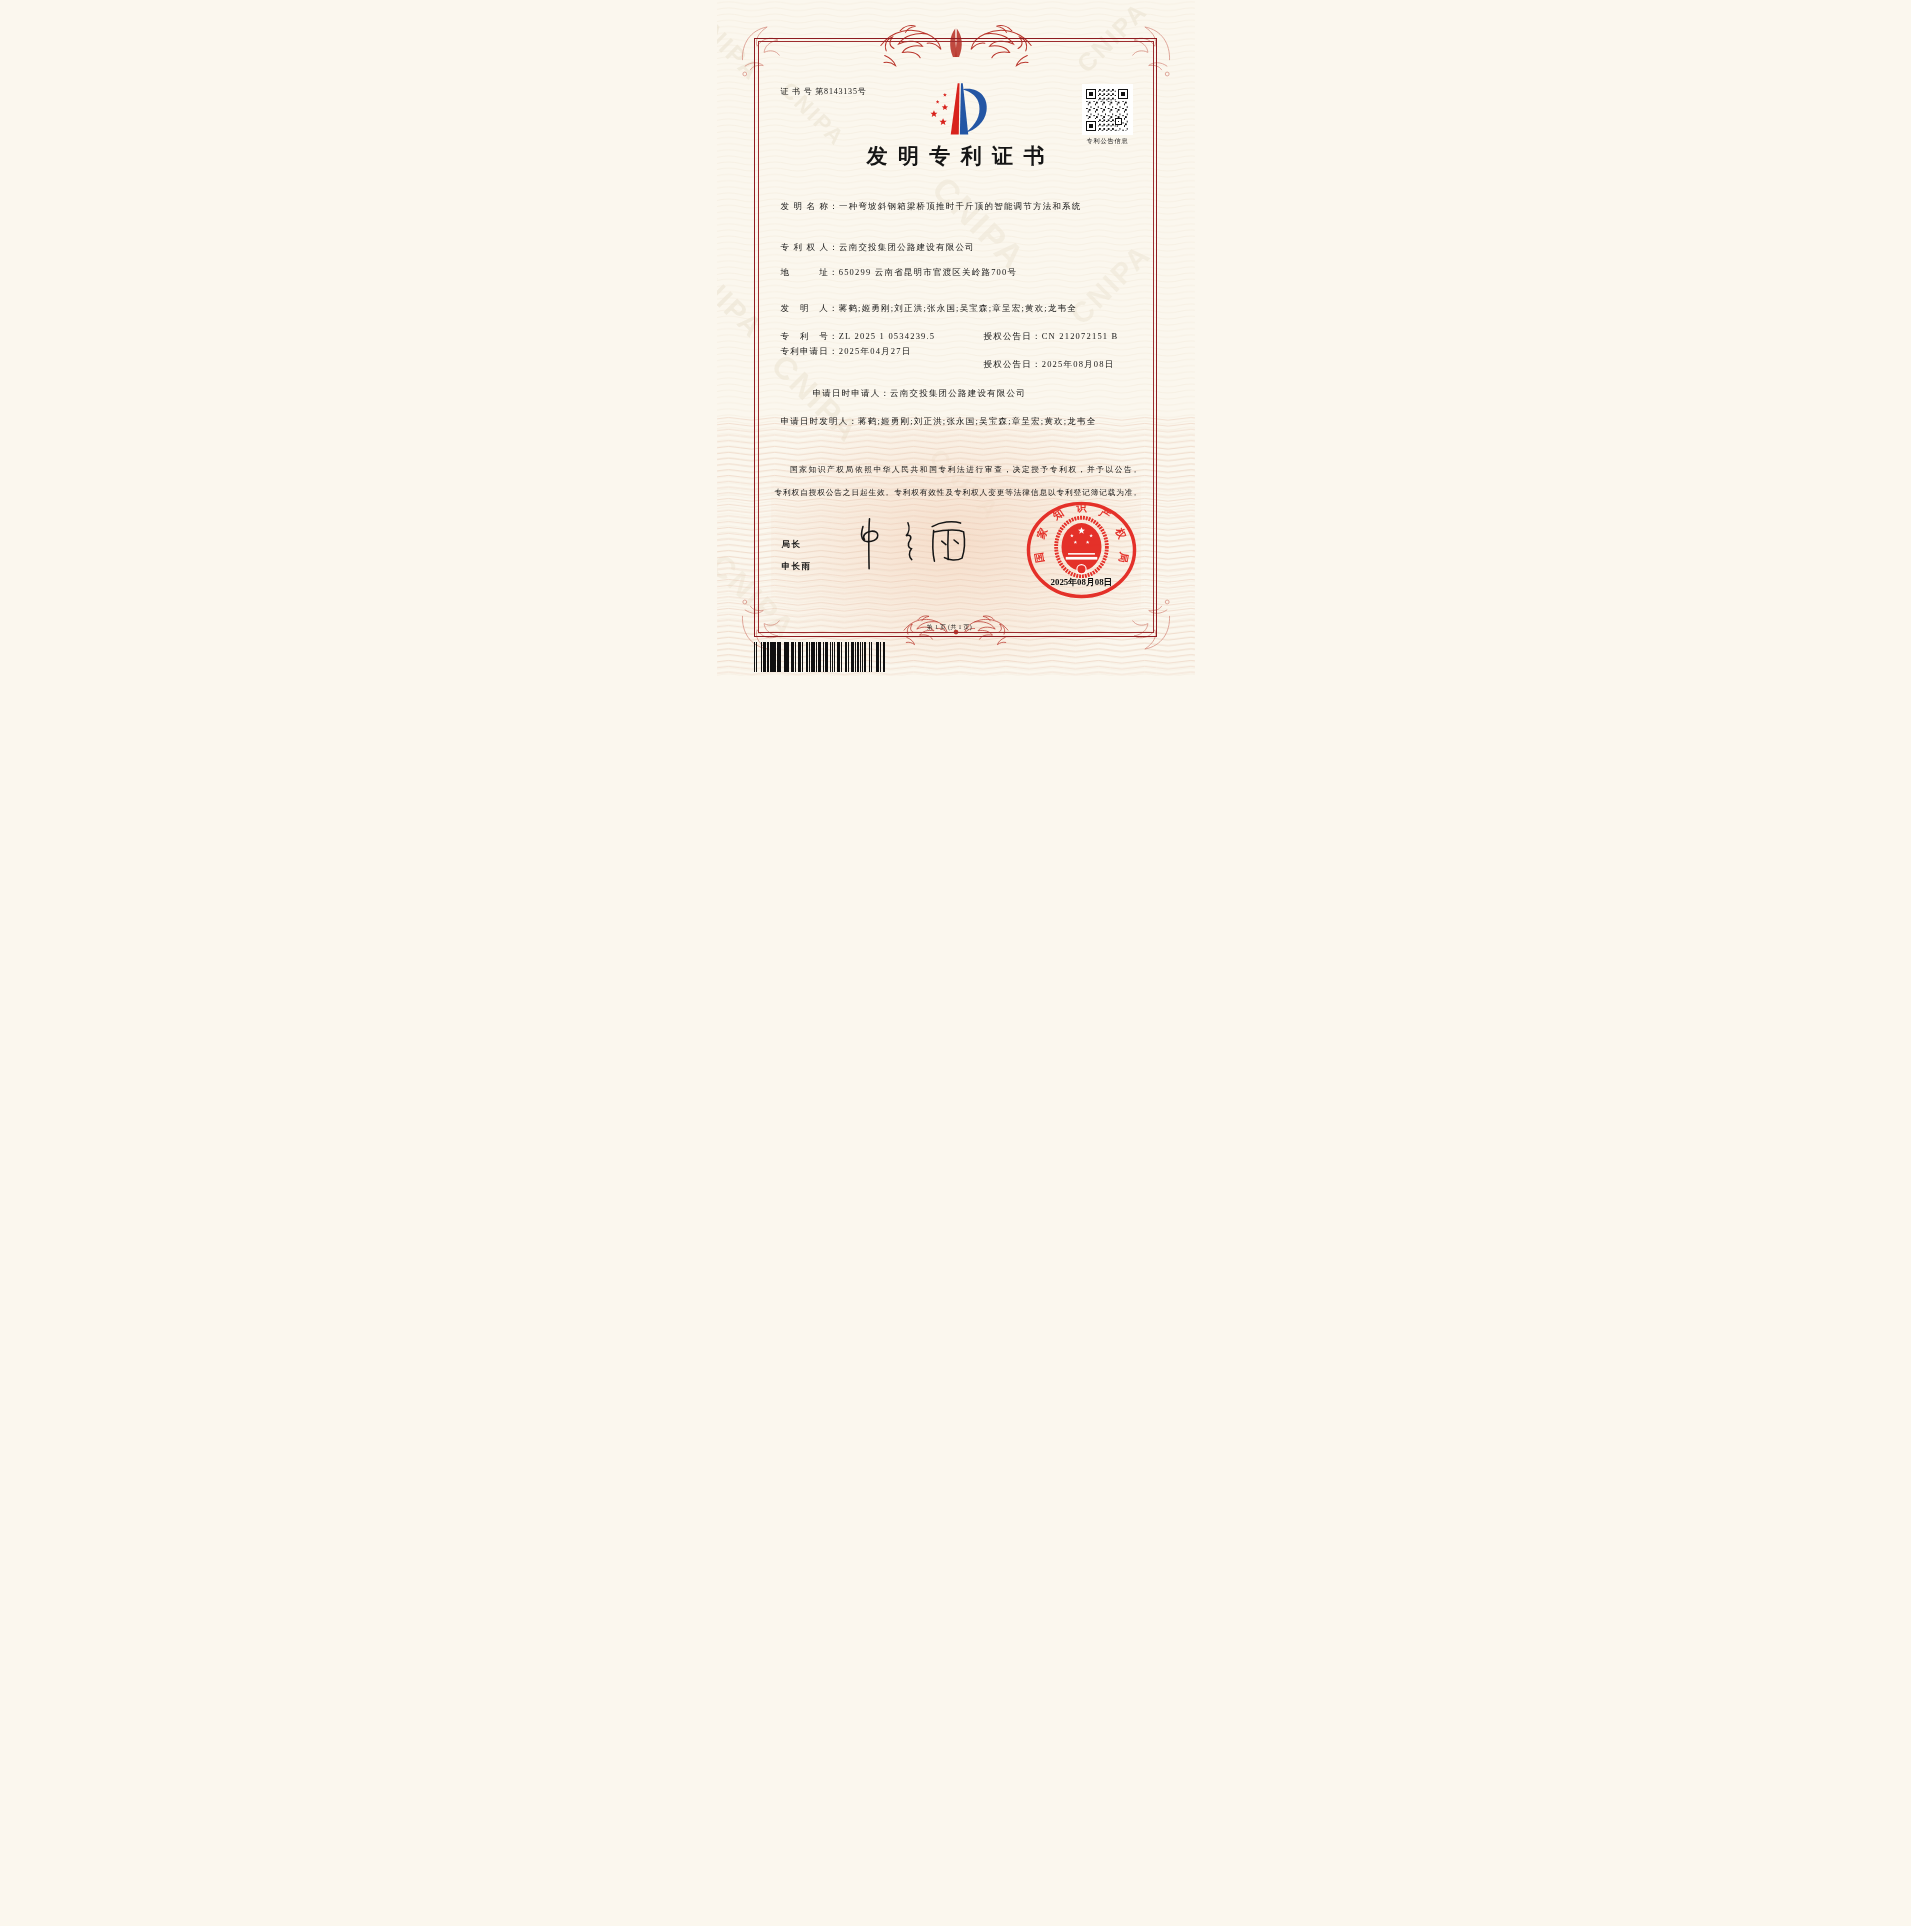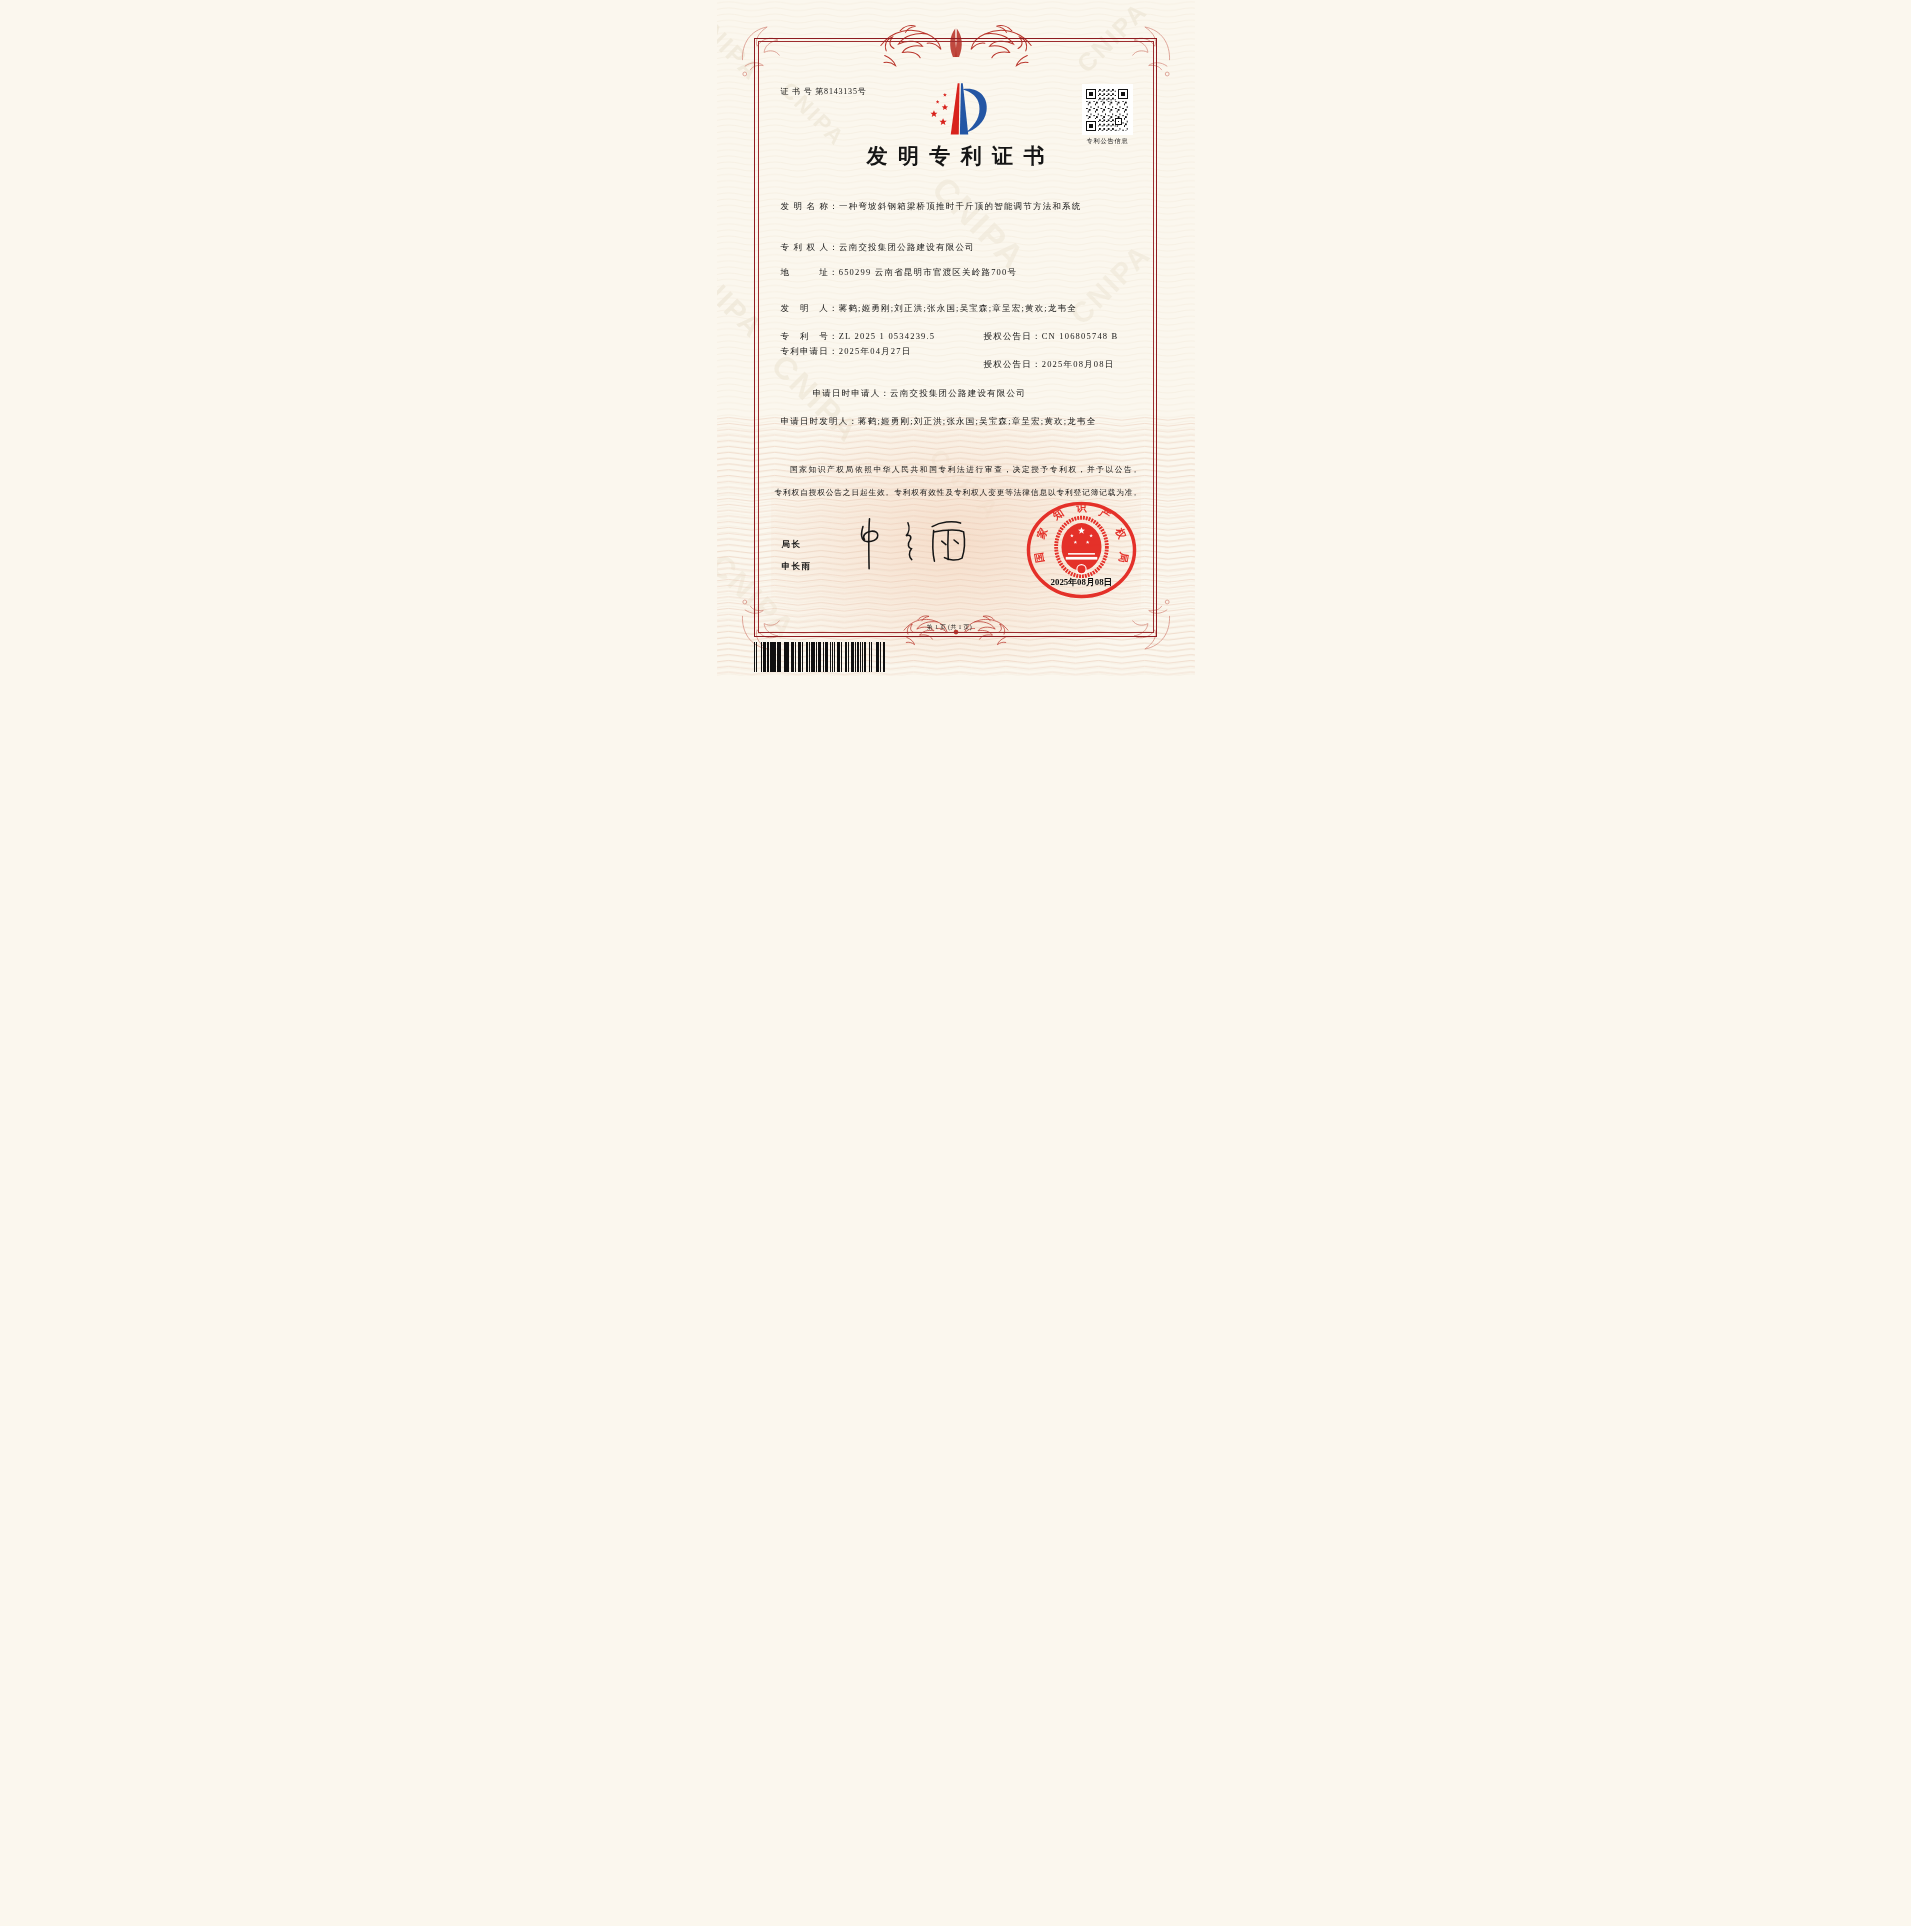--- a/index.html
+++ b/index.html
@@ -163,21 +163,21 @@
   <div class="row" style="top:267px;">
     <span class="lbl">地　　　址：</span><span class="val">650299 云南省昆明市官渡区关岭路700号</span>
   </div>
   <div class="row" style="top:303px;">
     <span class="lbl">发　明　人：</span><span class="val">蒋鹤;姬勇刚;刘正洪;张永国;吴宝森;章呈宏;黄欢;龙韦全</span>
   </div>
   <div class="row" style="top:331px;">
     <span class="lbl">专　利　号：</span><span class="val">ZL 2025 1 0534239.5</span>
   </div>
   <div class="col2" style="left:267px;top:331px;">
-    <span class="lbl">授权公告日：</span><span class="val">CN 106805748 B</span>
+    <span class="lbl">授权公告日：</span><span class="val">CN 212072151 B</span>
   </div>
   <div class="row" style="top:346px;">
     <span class="lbl">专利申请日：</span><span class="val">2025年04月27日</span>
   </div>
   <div class="col2" style="left:267px;top:359px;">
     <span class="lbl">授权公告日：</span><span class="val">2025年08月08日</span>
   </div>
   <div class="row" style="top:388px;margin-left:32px;">
     <span class="lbl">申请日时申请人：</span><span class="val">云南交投集团公路建设有限公司</span>
   </div>

